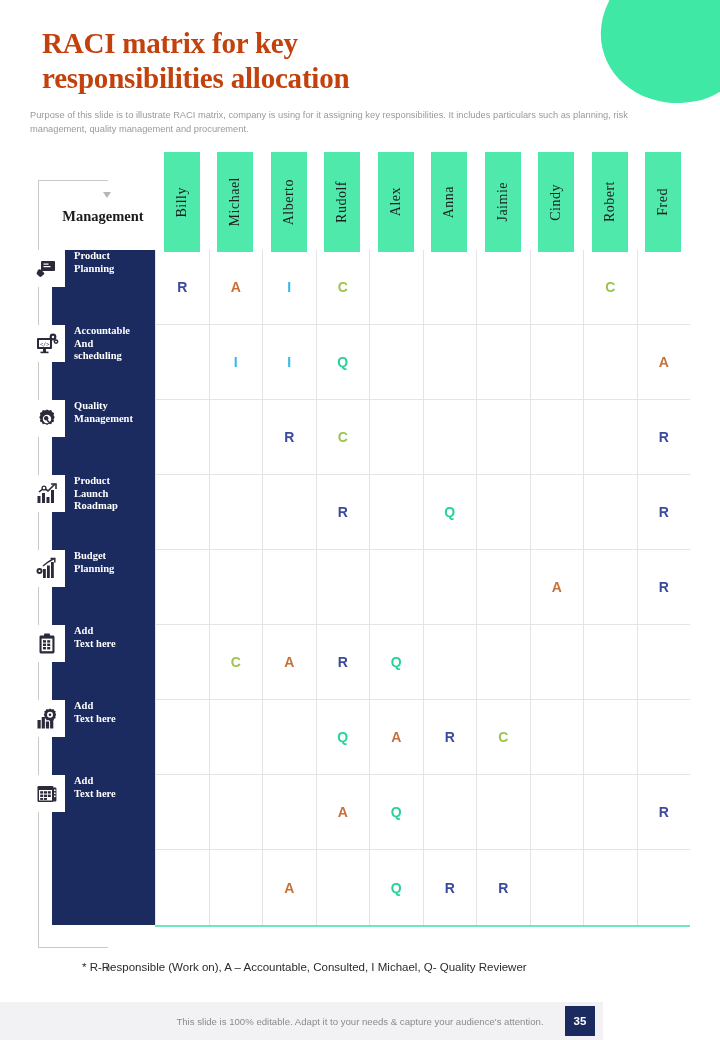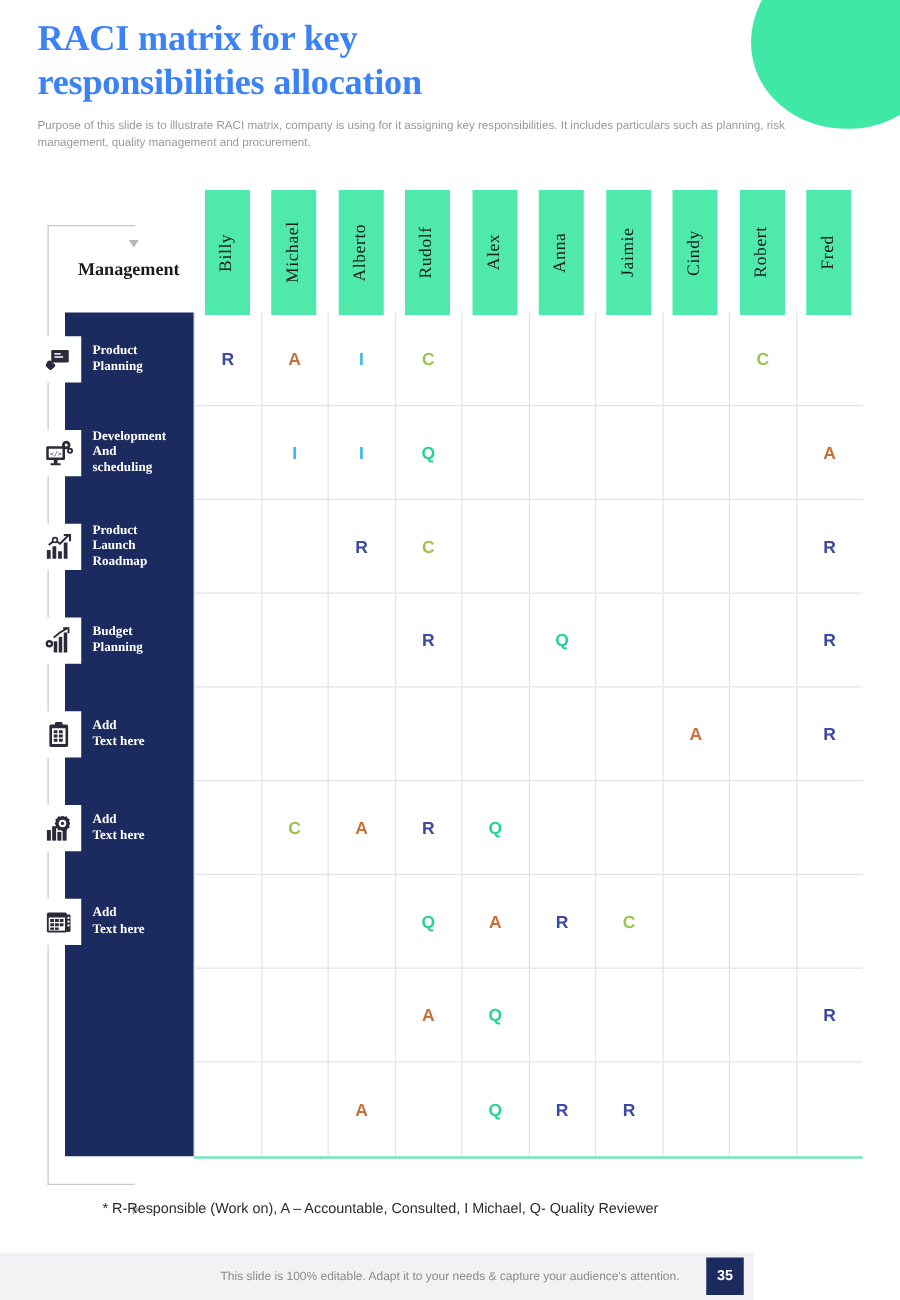--- a/index.html
+++ b/index.html
@@ -27,23 +27,23 @@
     background:#3FE8A5;
     border-radius:58% 42% 40% 60% / 48% 60% 40% 52%;
     z-index:0;
   }
 
   
   .header{position:absolute;left:30px;top:14px;width:640px;z-index:3;}
   .title{
     font-family:"Liberation Serif", serif;
     font-size:29px;line-height:35px;
-    font-weight:700;color:#3b82f6;
+    font-weight:700;color:#c2410c;
     letter-spacing:-0.2px;
-    margin:0;
+    margin:12px;
     max-width:430px;
   }
   .subtitle{
     margin:9px 0 0 0;
     font-size:9.3px;line-height:14px;
     color:#9A9A9A;
     max-width:598px;
   }
 
   
@@ -113,21 +113,21 @@
     width:103px;height:675px;
     background:#1C2B5F;
   }
 
   .rowlabels{
     position:absolute;left:28px;top:98px;
     width:130px;height:675px;
   }
   .rowlabel{
     height:75px;
-    display:flex;align-items:center;
+    display:flex;
     position:relative;
   }
   .rowlabel .ibox{
     width:37px;height:37px;
     background:#ffffff;
     display:flex;align-items:center;justify-content:center;
     flex:0 0 37px;
     margin-left:0px;
   }
   .rowlabel .ibox svg{display:block;}
@@ -284,23 +284,35 @@
             <rect x="4" y="8" width="11" height="7" fill="#fff"></rect>
             <text x="5" y="13.8" font-size="5.2" fill="#2A2A3A" font-family="monospace">&lt;/&gt;</text>
             <rect x="8" y="17" width="3" height="3" fill="#2A2A3A"></rect>
             <rect x="5.5" y="19.6" width="8" height="1.6" fill="#2A2A3A"></rect>
             <circle cx="18" cy="5" r="3.4" fill="#2A2A3A"></circle>
             <circle cx="18" cy="5" r="1.2" fill="#fff"></circle>
             <circle cx="21" cy="9.6" r="2.4" fill="#2A2A3A"></circle>
             <circle cx="21" cy="9.6" r="0.9" fill="#fff"></circle>
           </svg>
         </div>
-        <div class="rl-text">Development
+        <div class="rl-text">Accountable
 And
 scheduling</div>
+      </div>
+      <div class="rowlabel">
+        <div class="ibox">
+          <svg width="24" height="24" viewBox="0 0 24 24">
+            <path d="M12 2.5l2 1.1 2.2-.5.9 2 2 .9-.5 2.2 1.1 2-1.1 2 .5 2.2-2 .9-.9 2-2.2-.5-2 1.1-2-1.1-2.2.5-.9-2-2-.9.5-2.2-1.1-2 1.1-2-.5-2.2 2-.9.9-2 2.2.5z" fill="#2A2A3A"></path>
+            <circle cx="12" cy="12" r="4.2" fill="#fff"></circle>
+            <circle cx="11.2" cy="11.2" r="2.2" fill="#2A2A3A"></circle>
+            <rect x="12.6" y="12.6" width="3.6" height="1.5" transform="rotate(45 12.6 12.6)" fill="#2A2A3A"></rect>
+          </svg>
+        </div>
+        <div class="rl-text">Quality
+Management</div>
       </div>
       <div class="rowlabel">
         <div class="ibox">
           <svg width="24" height="24" viewBox="0 0 24 24">
             <rect x="2.5" y="14" width="3" height="7" fill="#2A2A3A"></rect>
             <rect x="7" y="11" width="3" height="10" fill="#2A2A3A"></rect>
             <rect x="11.5" y="15" width="3" height="6" fill="#2A2A3A"></rect>
             <rect x="16" y="8" width="3" height="13" fill="#2A2A3A"></rect>
             <path d="M4 10 L9 6 L13 9 L20 2" stroke="#2A2A3A" stroke-width="1.6" fill="none"></path>
             <path d="M16 2 h5 v5" stroke="#2A2A3A" stroke-width="1.6" fill="none"></path>

